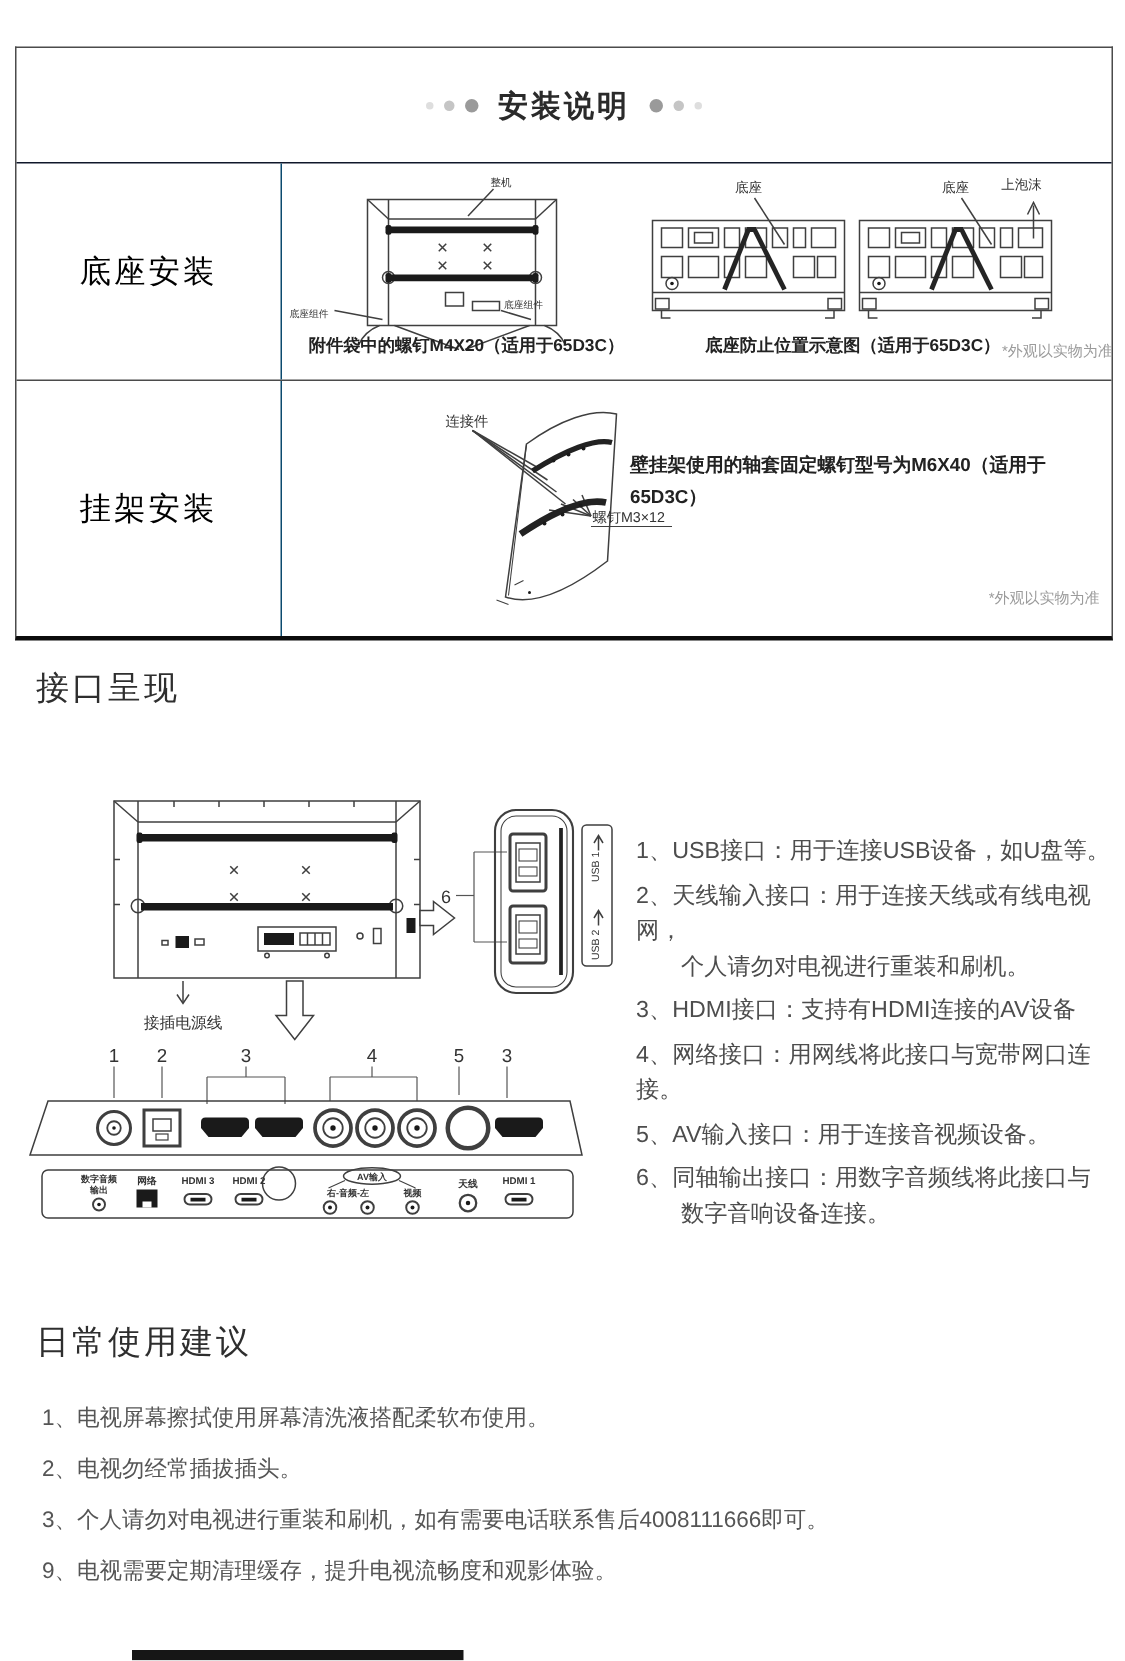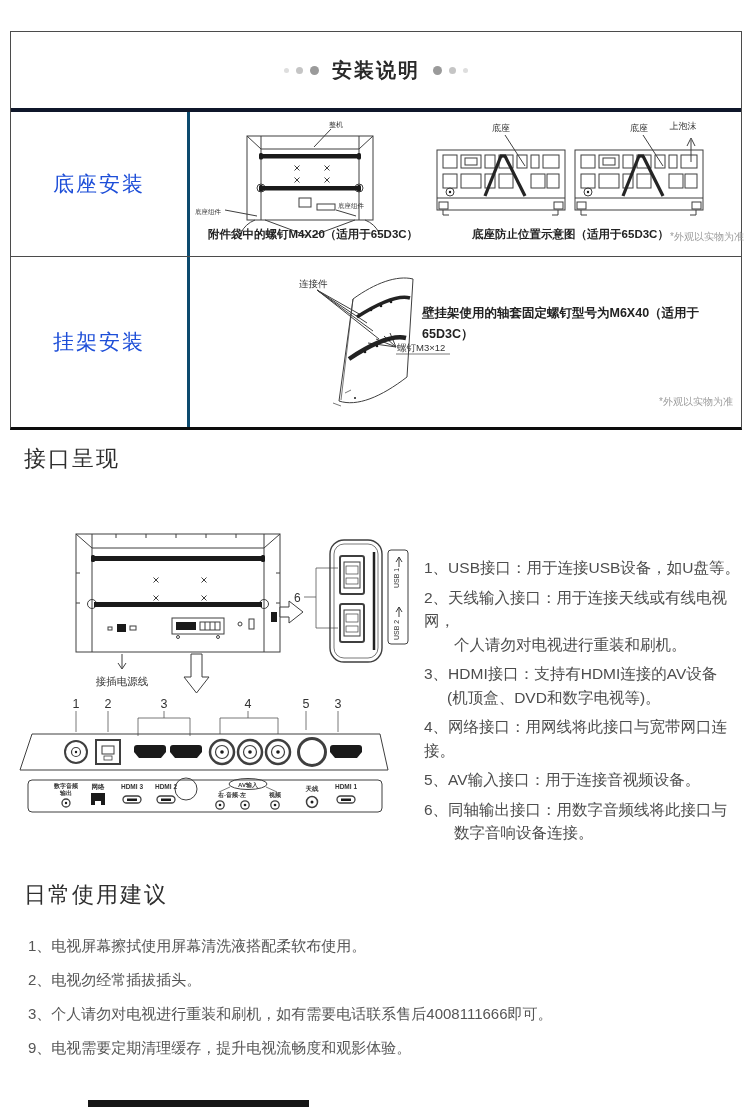--- a/index.html
+++ b/index.html
@@ -2,30 +2,30 @@
 <html><head>
 <meta charset="utf-8">
 <style>
   html,body{margin:0;padding:0;background:#fff;}
   body{font-family:"Liberation Sans","DejaVu Sans",sans-serif;color:#333;}
   .page{position:relative;width:750px;height:1107px;background:#fff;overflow:hidden;margin:0 auto;}
   .abs{position:absolute;}
 
   
   .install-table{position:absolute;left:10px;top:31px;width:730px;border:1px solid #4b4b4b;border-bottom:3px solid #0c0c0c;background:#fff;}
-  .install-header{height:76px;border-bottom:4px solid #0f172a;display:flex;align-items:center;justify-content:center;}
+  .install-header{height:76px;border-bottom:1px solid #0f172a;display:flex;align-items:center;justify-content:center;}
   .install-title{font-size:20px;font-weight:700;color:#2a2a2a;margin:0 13px;letter-spacing:2px;}
   .dots{display:flex;align-items:center;gap:7px;}
   .dot{border-radius:50%;}
   .dot.s{width:5px;height:5px;background:#dedede;}
   .dot.m{width:7px;height:7px;background:#c5c5c5;}
   .dot.l{width:9px;height:9px;background:#9a9a9a;}
   .install-row{display:flex;border-bottom:1px solid #4b4b4b;}
   .install-row.last{border-bottom:none;}
-  .label-cell{width:176px;min-width:176px;border-right:3px solid #0c4a6e;display:flex;align-items:center;justify-content:center;font-size:21px;color:#1d4ed8;letter-spacing:2px;}
+  .label-cell{width:176px;min-width:176px;border-right:1px solid #0c4a6e;display:flex;align-items:center;justify-content:center;font-size:21px;color:#000000;letter-spacing:2px;}
   .content-cell{position:relative;flex:1;}
   .row-base{height:144px;}
   .row-mount{height:170px;}
   .caption{position:absolute;font-size:11.5px;font-weight:700;color:#222;text-align:center;line-height:13px;}
   .disclaimer{position:absolute;font-size:10px;color:#9b9b9b;white-space:nowrap;}
   .mount-note{position:absolute;left:232px;top:46px;font-size:12.5px;font-weight:700;color:#222;line-height:21px;}
   .mount-note span{display:block;}
 
   
   .section-title{position:absolute;font-size:22px;color:#2e2e2e;letter-spacing:2px;}
@@ -411,21 +411,20 @@
   <div class="port-desc">
     <div class="desc-item">
       <span>1、USB接口：用于连接USB设备，如U盘等。</span>
     </div>
     <div class="desc-item">
       <span>2、天线输入接口：用于连接天线或有线电视网，</span>
       <span class="l2">个人请勿对电视进行重装和刷机。</span>
     </div>
     <div class="desc-item">
       <span>3、HDMI接口：支持有HDMI连接的AV设备</span>
-      <span class="l2 tight">(机顶盒、DVD和数字电视等)。</span>
     </div>
     <div class="desc-item">
       <span>4、网络接口：用网线将此接口与宽带网口连接。</span>
     </div>
     <div class="desc-item">
       <span>5、AV输入接口：用于连接音视频设备。</span>
     </div>
     <div class="desc-item">
       <span>6、同轴输出接口：用数字音频线将此接口与</span>
       <span class="l2">数字音响设备连接。</span>

